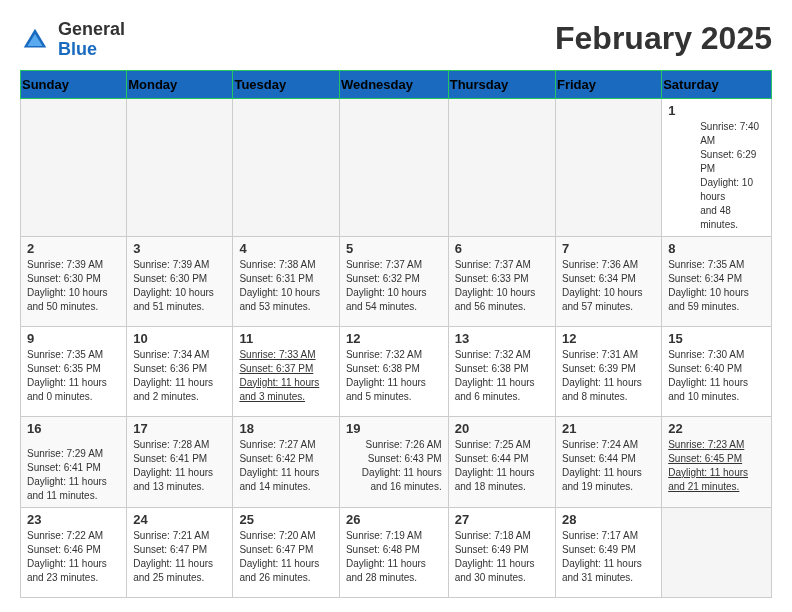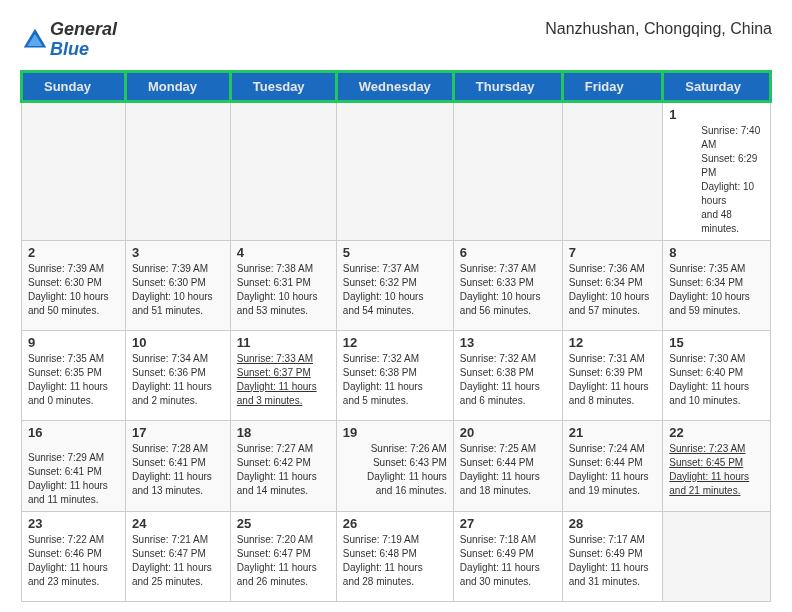--- a/index.html
+++ b/index.html
@@ -12,22 +12,21 @@
     }
     .header {
       display: flex;
       justify-content: space-between;
       align-items: flex-start;
       margin-bottom: 10px;
     }
     .logo {
       display: flex;
       align-items: center;
-      gap: 0;
-      font-style: italic;
+      gap: 8px;
     }
     .logo-text {
       font-size: 18px;
       font-weight: bold;
       line-height: 1.1;
     }
     .logo-general { color: #333; }
     .logo-blue { color: #1a6bbf; }
     .logo-icon {
       width: 30px;
@@ -44,26 +43,26 @@
     .location-title {
       font-size: 16px;
       color: #333;
     }
     .calendar {
       width: 100%;
       border-collapse: collapse;
     }
     .calendar th {
       background: #1a6bbf;
-      color: #e5e5e5;
+      color: #000000;
       font-size: 13px;
       font-weight: bold;
-      padding: 6px 21px;
+      padding: 6px 1px;
       text-align: left;
-      border: 3px solid #22c55e;
+      border: 1px solid #22c55e;
     }
     .calendar td {
       vertical-align: top;
       border: 1px solid #ccc;
       padding: 4px 6px;
       width: 113px;
       height: 90px;
       font-size: 10.5px;
       color: #333;
       background: #fff;
@@ -92,21 +91,21 @@
     <svg class="logo-icon" viewBox="0 0 40 40">
       <polygon points="20,5 35,30 5,30" fill="#1a6bbf"></polygon>
       <polygon points="20,12 30,28 10,28" fill="#5aaaf0"></polygon>
     </svg>
     <div class="logo-text">
       <div class="logo-general">General</div>
       <div class="logo-blue">Blue</div>
     </div>
   </div>
   <div class="title-block">
-    <div class="location-title">Nanzhushan, Chongqing, China</div>
+    <div class="month-title">February 2025</div>
   </div>
 </div>
 
 <table class="calendar">
   <thead>
     <tr>
       <th>Sunday</th>
       <th>Monday</th>
       <th>Tuesday</th>
       <th>Wednesday</th>

